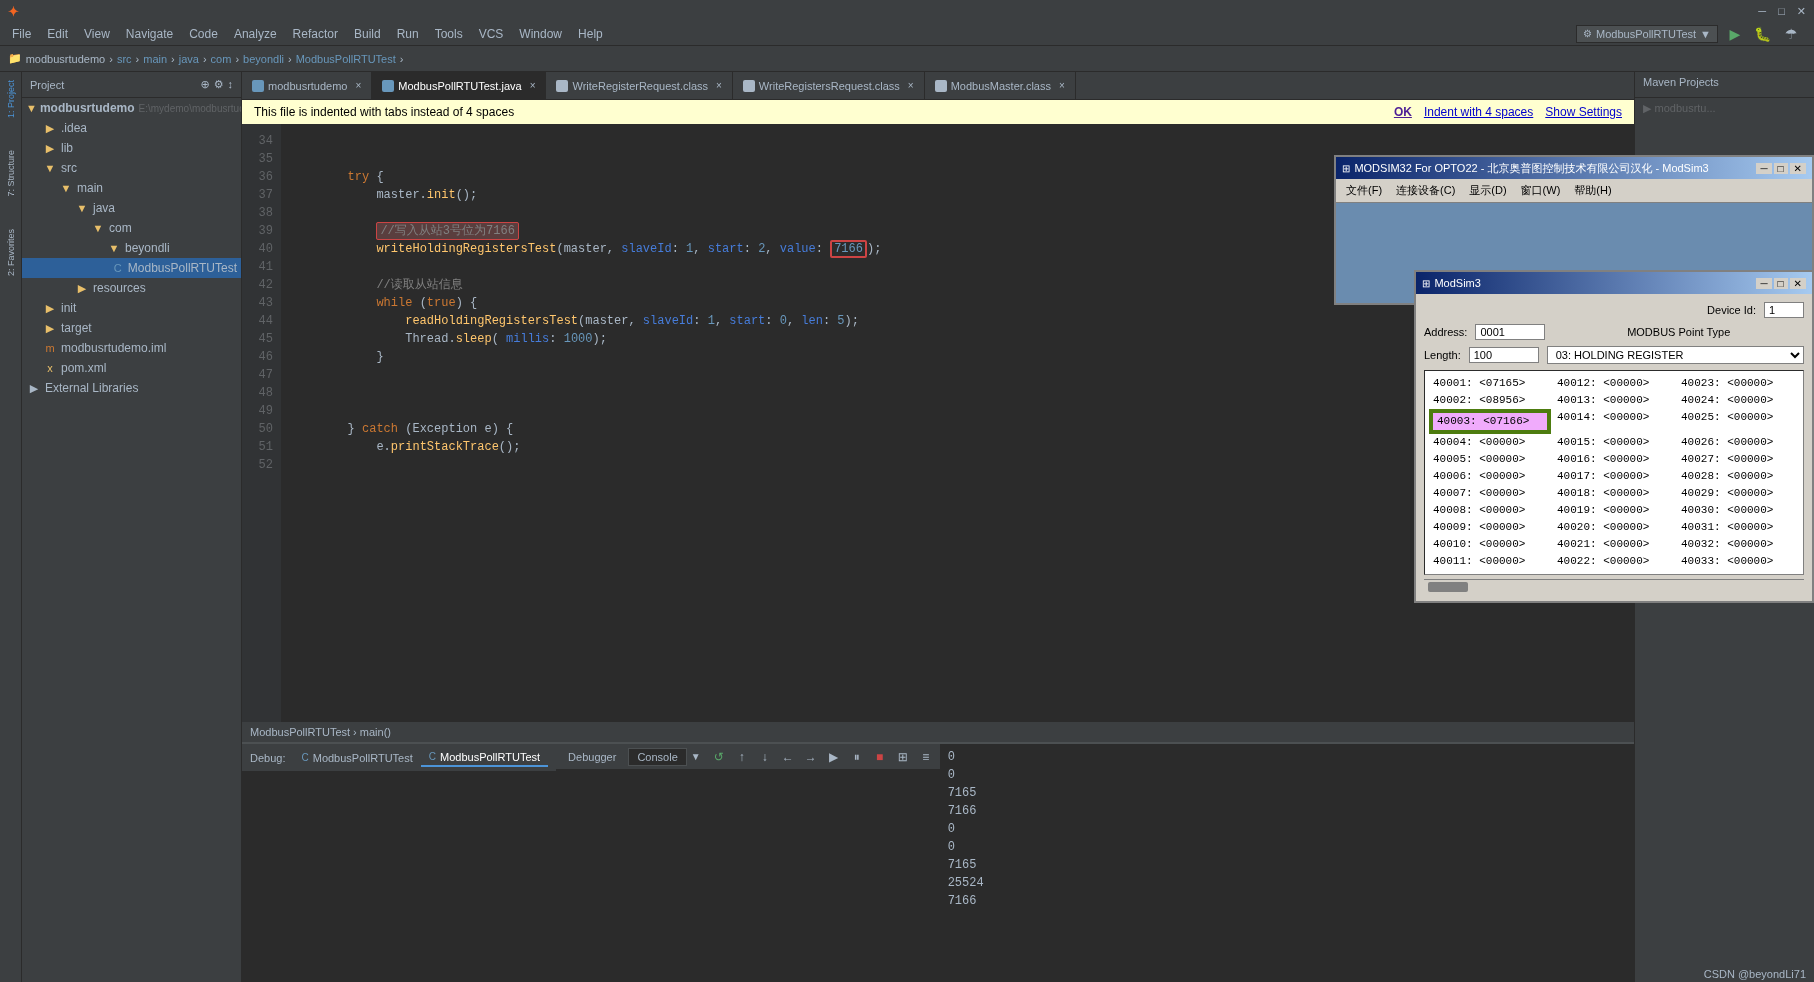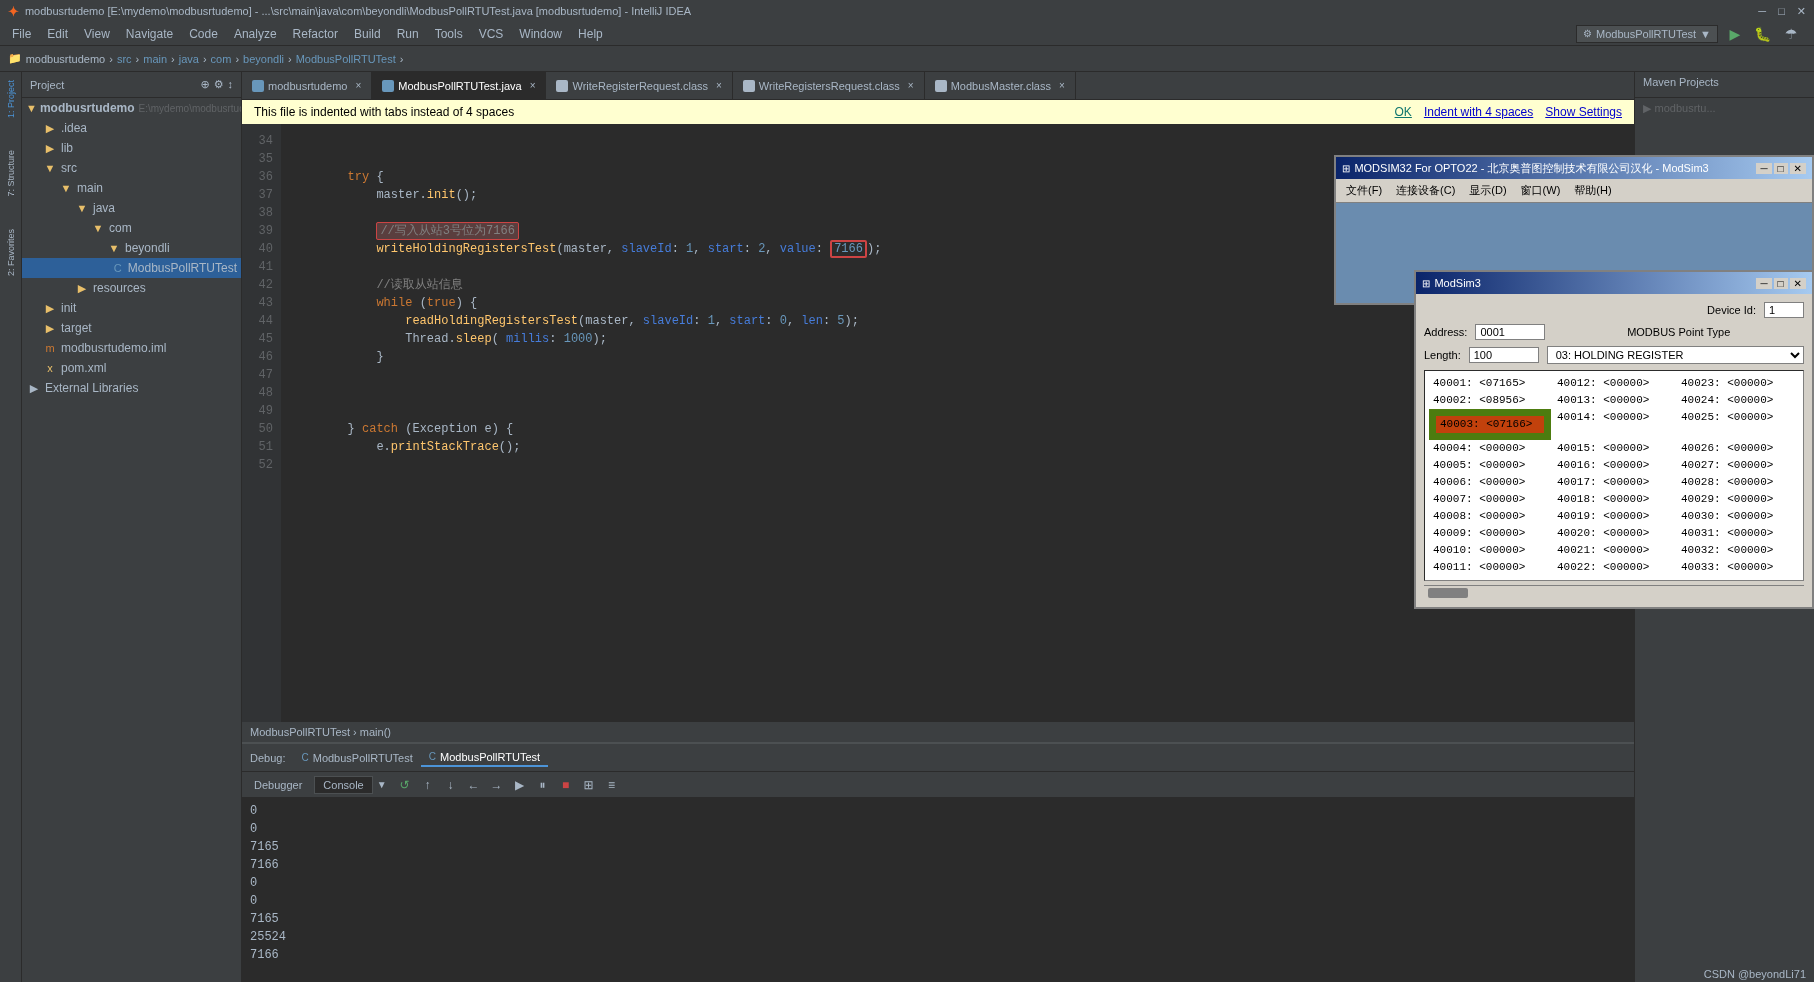--- a/index.html
+++ b/index.html
@@ -150,21 +150,21 @@
       justify-content: space-between;
       height: 24px;
     }
     #notification-bar .notif-actions {
       display: flex;
       gap: 12px;
       color: #0000cc;
       font-size: 12px;
     }
     #notification-bar .notif-actions span { cursor: pointer; text-decoration: underline; }
-    #notification-bar .notif-actions span.ok { color: #0f766e; font-weight: normal; }
+    #notification-bar .notif-actions span.ok { color: #4c1d95; font-weight: bold; }
     
     
     #editor-area {
       flex: 1;
       display: flex;
       overflow: hidden;
       font-family: 'Courier New', monospace;
       font-size: 12px;
       justify-content: space-between;
     }
@@ -206,21 +206,20 @@
       border: 2px solid #cc4444;
       border-radius: 2px;
     }
     
     
     #debug-panel {
       height: 240px;
       background: #2b2b2b;
       border-top: 2px solid #4c5052;
       display: flex;
-      flex-direction: column;
       justify-content: space-between;
     }
     #debug-tabs {
       background: #3c3f41;
       display: flex;
       align-items: center;
       padding: 0 8px;
       height: 28px;
       border-bottom: 1px solid #2b2b2b;
       font-size: 11px;
@@ -366,22 +365,22 @@
       color: #000000;
     }
     .modsim3-grid-row {
       display: grid;
       grid-template-columns: repeat(3, 1fr);
       gap: 2px;
       line-height: 17px;
     }
     .modsim3-cell { padding: 0 4px; }
     .modsim3-cell.highlighted {
-      border: 7px solid #4d7c0f;
-      background: #c2410c;
+      border: 4px solid #4d7c0f;
+      background: #f0abfc;
     }
     #modsim3-scrollbar {
       height: 14px;
       background: #d4d0c8;
       border-top: 1px solid #808080;
       display: flex;
       align-items: center;
       padding: 0 4px;
     }
     
@@ -431,21 +430,20 @@
       display: flex;
       align-items: center;
       gap: 4px;
     }
   </style>
 </head>
 <body>
 
 <div id="title-bar">
   <span style="font-size:13px; color:#f26522; font-weight:bold;">✦</span>
-  <span style="font-size:11px; color:#a9b7c6;">modbusrtudemo [E:\mydemo\modbusrtudemo] - ...\src\main\java\com\beyondli\ModbusPollRTUTest.java [modbusrtudemo] - IntelliJ IDEA</span>
   <div style="margin-left:auto; display:flex; gap:12px;">
     <span style="cursor:pointer;">─</span>
     <span style="cursor:pointer;">□</span>
     <span style="cursor:pointer;">✕</span>
   </div>
 </div>
 
 <div id="menu-bar">
   <div class="menu-item">File</div>
   <div class="menu-item">Edit</div>

